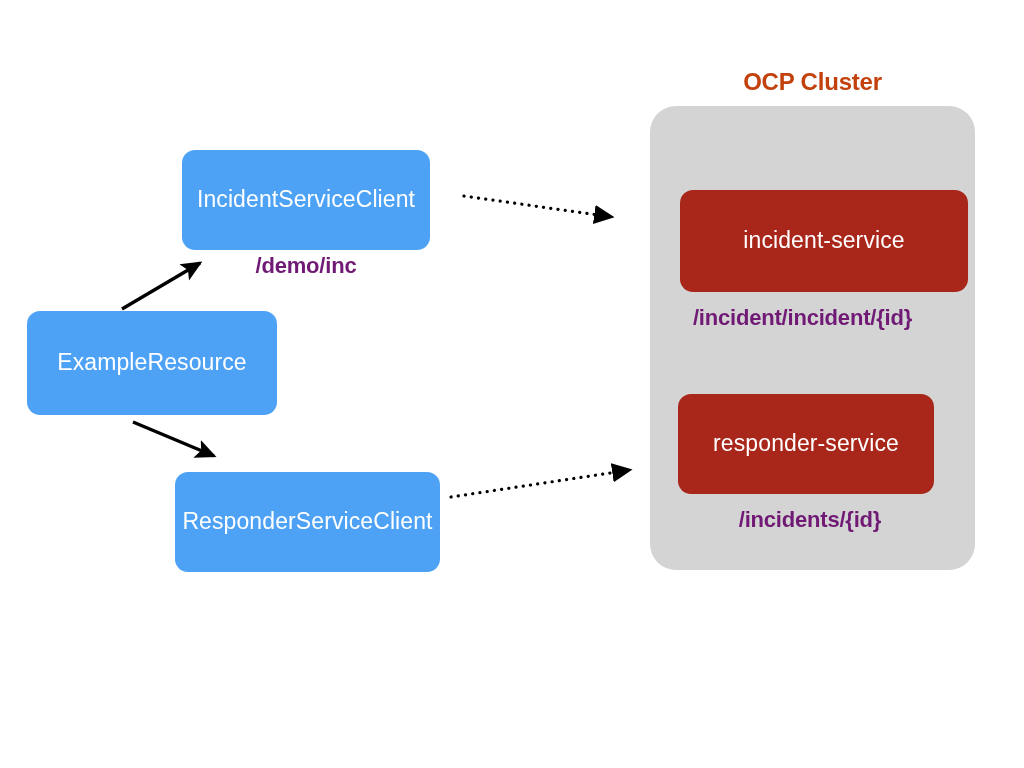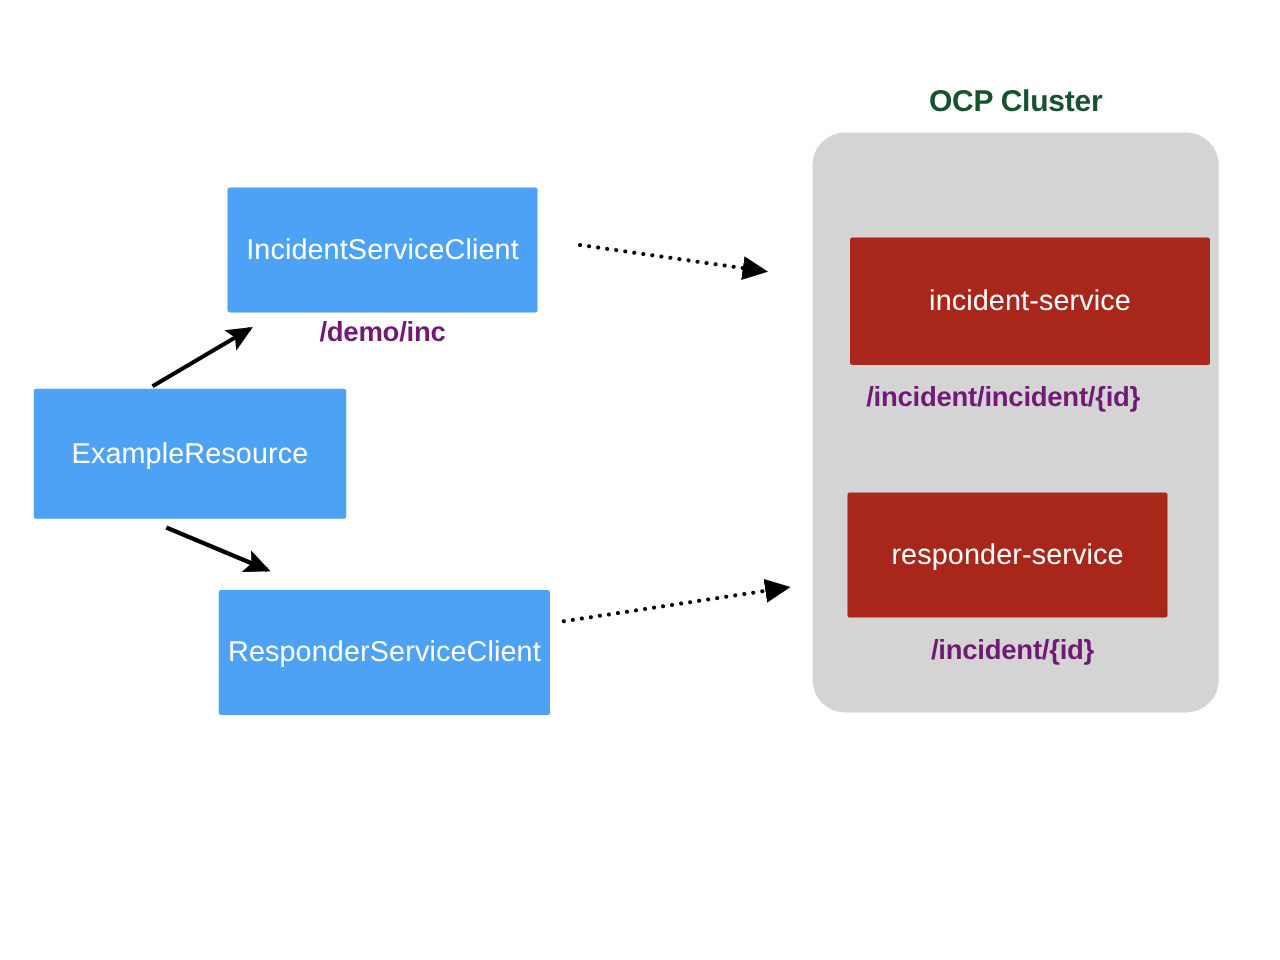--- a/index.html
+++ b/index.html
@@ -23,21 +23,21 @@
     height: 768px;
   }
 
   
   .node {
     position: absolute;
     box-sizing: border-box;
     display: flex;
     align-items: center;
     justify-content: center;
-    border-radius: 2px;
+    border-radius: 13px;
     color: #ffffff;
     font-size: 23px;
     font-weight: 400;
     letter-spacing: 0.1px;
     line-height: 1.1;
     text-align: center;
     white-space: nowrap;
   }
   .node.blue  { background: #4da2f5; }
   .node.red   { background: #a9271a; }
@@ -64,21 +64,21 @@
     border-radius: 26px;
   }
   #cluster-title {
     position: absolute;
     left: 650px;
     top: 68px;
     width: 325px;
     text-align: center;
     font-size: 24px;
     font-weight: 700;
-    color: #14532d;
+    color: #c2410c;
     letter-spacing: -0.2px;
     white-space: nowrap;
   }
 
   
   #arrows {
     position: absolute;
     left: 0;
     top: 0;
     width: 1024px;
@@ -109,21 +109,21 @@
   </div>
 
   <div class="node red" style="left:680px; top:190px; width:288px; height:102px;">
     <span>incident-service</span>
   </div>
   <div class="caption" style="left:660px; top:305px; width:285px;">/incident/incident/{id}</div>
 
   <div class="node red" style="left:678px; top:394px; width:256px; height:100px;">
     <span>responder-service</span>
   </div>
-  <div class="caption" style="left:668px; top:507px; width:284px;">/incident/{id}</div>
+  <div class="caption" style="left:668px; top:507px; width:284px;">/incidents/{id}</div>
 
   <svg id="arrows" viewBox="0 0 1024 768">
     <defs>
       <marker id="arrowhead-solid" markerWidth="7" markerHeight="7" refX="5.4" refY="3" orient="auto" markerUnits="strokeWidth">
         <path d="M0,0.2 L6.2,3 L0,5.8 L1.3,3 Z" fill="#000000"></path>
       </marker>
       <marker id="arrowhead-dotted" markerWidth="8" markerHeight="8" refX="5.6" refY="3" orient="auto" markerUnits="strokeWidth">
         <path d="M0,0 L6.4,3 L0,6 Z" fill="#000000"></path>
       </marker>
     </defs>

